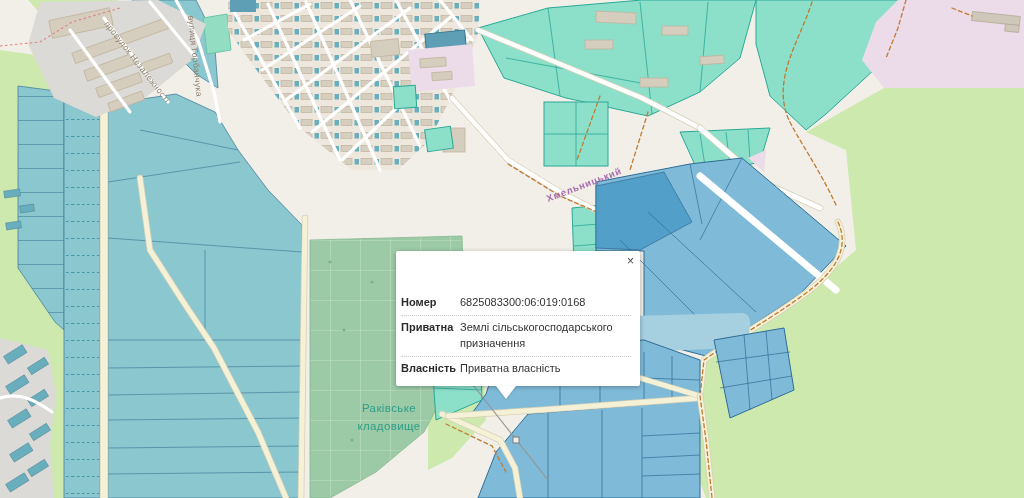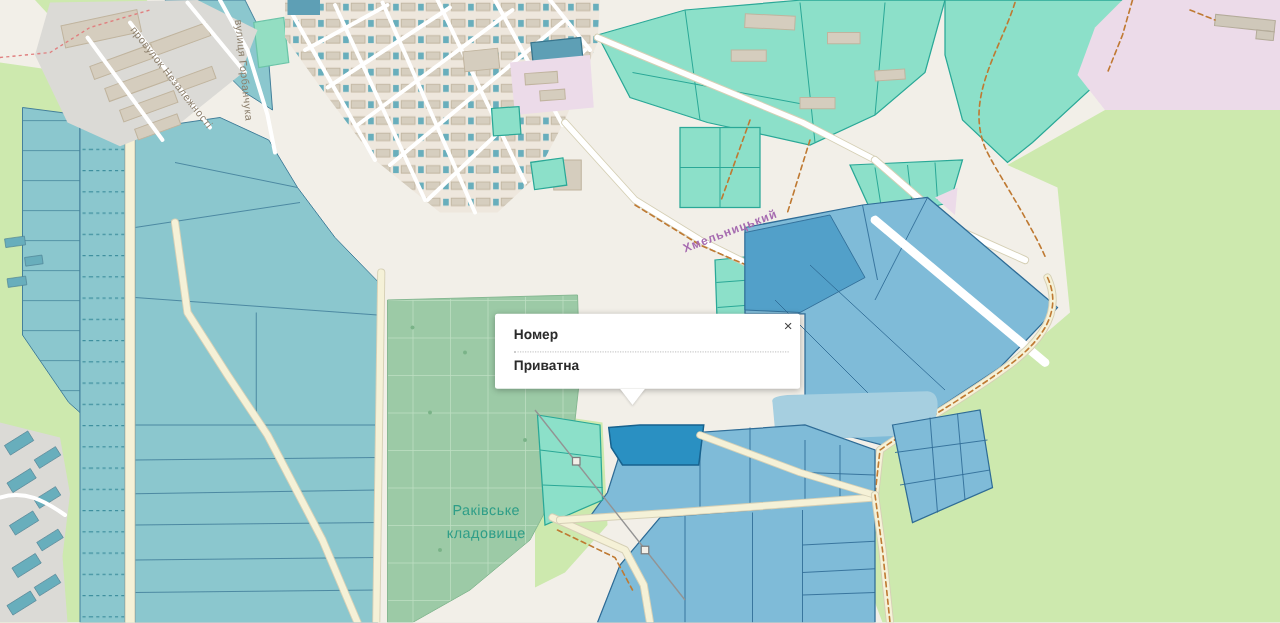--- a/index.html
+++ b/index.html
@@ -32,21 +32,21 @@
   .power{stroke:var(--powerline_gray);stroke-width:1.1;fill:none;}
   .pylon{fill:var(--bg);stroke:#7d7d7d;stroke-width:1;}
   .lbl-street{fill:var(--street_label);font-size:8.5px;letter-spacing:.4px;}
   .lbl-road{fill:var(--road_label_purple);font-size:9.5px;letter-spacing:.8px;font-weight:bold;}
   .lbl-cem{fill:var(--cemetery_label);font-size:11.5px;letter-spacing:.4px;text-anchor:middle;}
   .cem-tree{fill:#7ab388;}
 
   
   .popup{position:absolute;left:396px;top:251px;width:244px;background:#fff;border-radius:2px;
          box-shadow:0 1px 5px rgba(0,0,0,.3);font-size:11px;color:#333;z-index:5;}
-  .popup-inner{padding:6px 9px 5px 15px;}
+  .popup-inner{padding:6px 9px 5px 5px;margin-top:34px;}
   .prow{display:grid;grid-template-columns:56px 1fr;column-gap:3px;padding:4px 0;line-height:1.45;}
   .prow + .prow{border-top:1px dotted #ccc;}
   .pk{font-weight:bold;color:#2b2b2b;}
   .pv{color:#333;}
   .pclose{position:absolute;top:1px;right:3px;border:0;background:none;font-size:12px;
           color:#444;cursor:pointer;line-height:1;padding:3px;font-family:inherit;}
   .ptail{position:absolute;top:100%;left:100px;width:0;height:0;
          border:10px solid transparent;border-top:13px solid #fff;border-bottom:0;
          filter:drop-shadow(0 1px 1px rgba(0,0,0,.15));}
 </style>
@@ -311,20 +311,26 @@
       <text class="lbl-street" transform="translate(188,16) rotate(84)">вулиця Горбанчука</text>
       <text class="lbl-road" transform="translate(548,202) rotate(-21)">Хмельницький</text>
     </g>
   </svg>
 
   <div class="popup">
     <button class="pclose">×</button>
     <div class="popup-inner">
       <div class="prow">
         <div class="pk">Номер</div>
+        <div class="pv">6825083300:06:019:0168</div>
       </div>
       <div class="prow">
         <div class="pk">Приватна</div>
+        <div class="pv">Землі сільськогосподарського призначення</div>
+      </div>
+      <div class="prow">
+        <div class="pk">Власність</div>
+        <div class="pv">Приватна власність</div>
       </div>
     </div>
     <div class="ptail"></div>
   </div>
 </div>
 
 </body></html>

